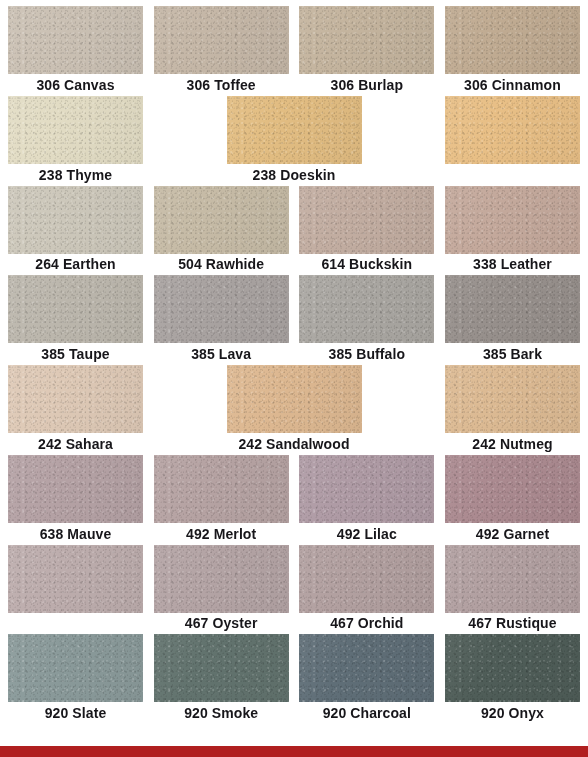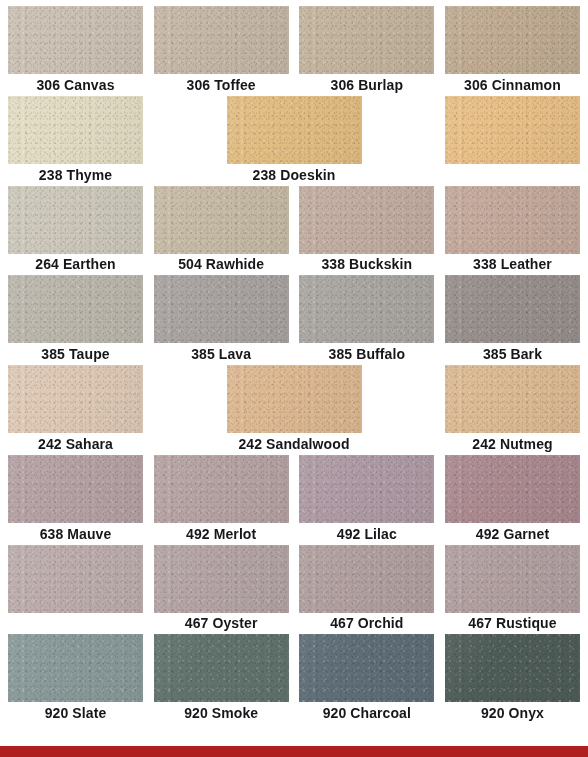--- a/index.html
+++ b/index.html
@@ -136,21 +136,21 @@
       <div class="swatch-cell">
         <div class="swatch-chip" style="background-color: rgb(205, 200, 187);"></div>
         <div class="swatch-label">264 Earthen</div>
       </div>
       <div class="swatch-cell">
         <div class="swatch-chip" style="background-color: rgb(198, 187, 166);"></div>
         <div class="swatch-label">504 Rawhide</div>
       </div>
       <div class="swatch-cell">
         <div class="swatch-chip" style="background-color: rgb(194, 173, 161);"></div>
-        <div class="swatch-label">338 Buckskin</div>
+        <div class="swatch-label">614 Buckskin</div>
       </div>
       <div class="swatch-cell">
         <div class="swatch-chip" style="background-color: rgb(196, 169, 156);"></div>
         <div class="swatch-label">338 Leather</div>
       </div>
     </div>
     <div class="swatch-row">
       <div class="swatch-cell">
         <div class="swatch-chip" style="background-color: rgb(188, 183, 173);"></div>
         <div class="swatch-label">385 Taupe</div>

